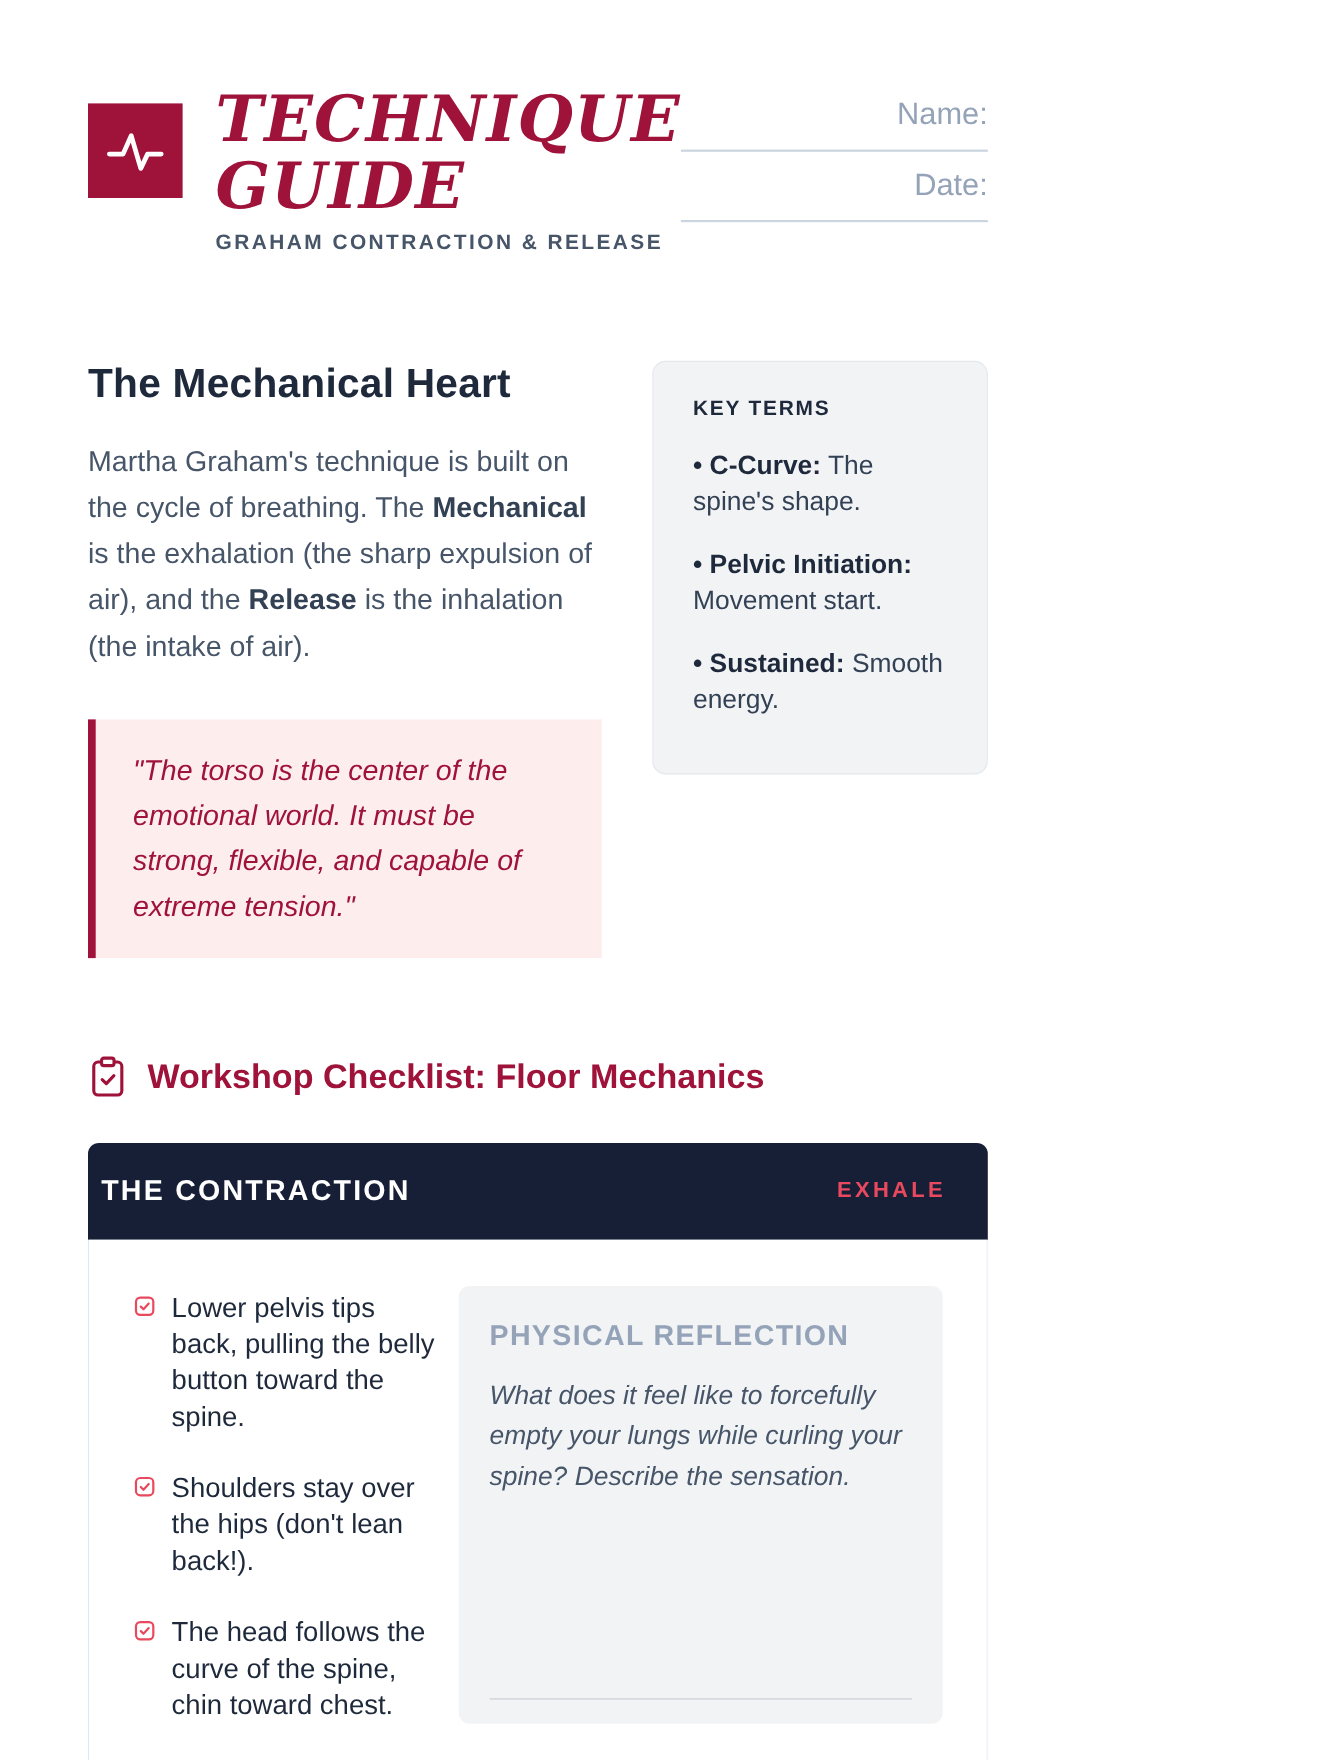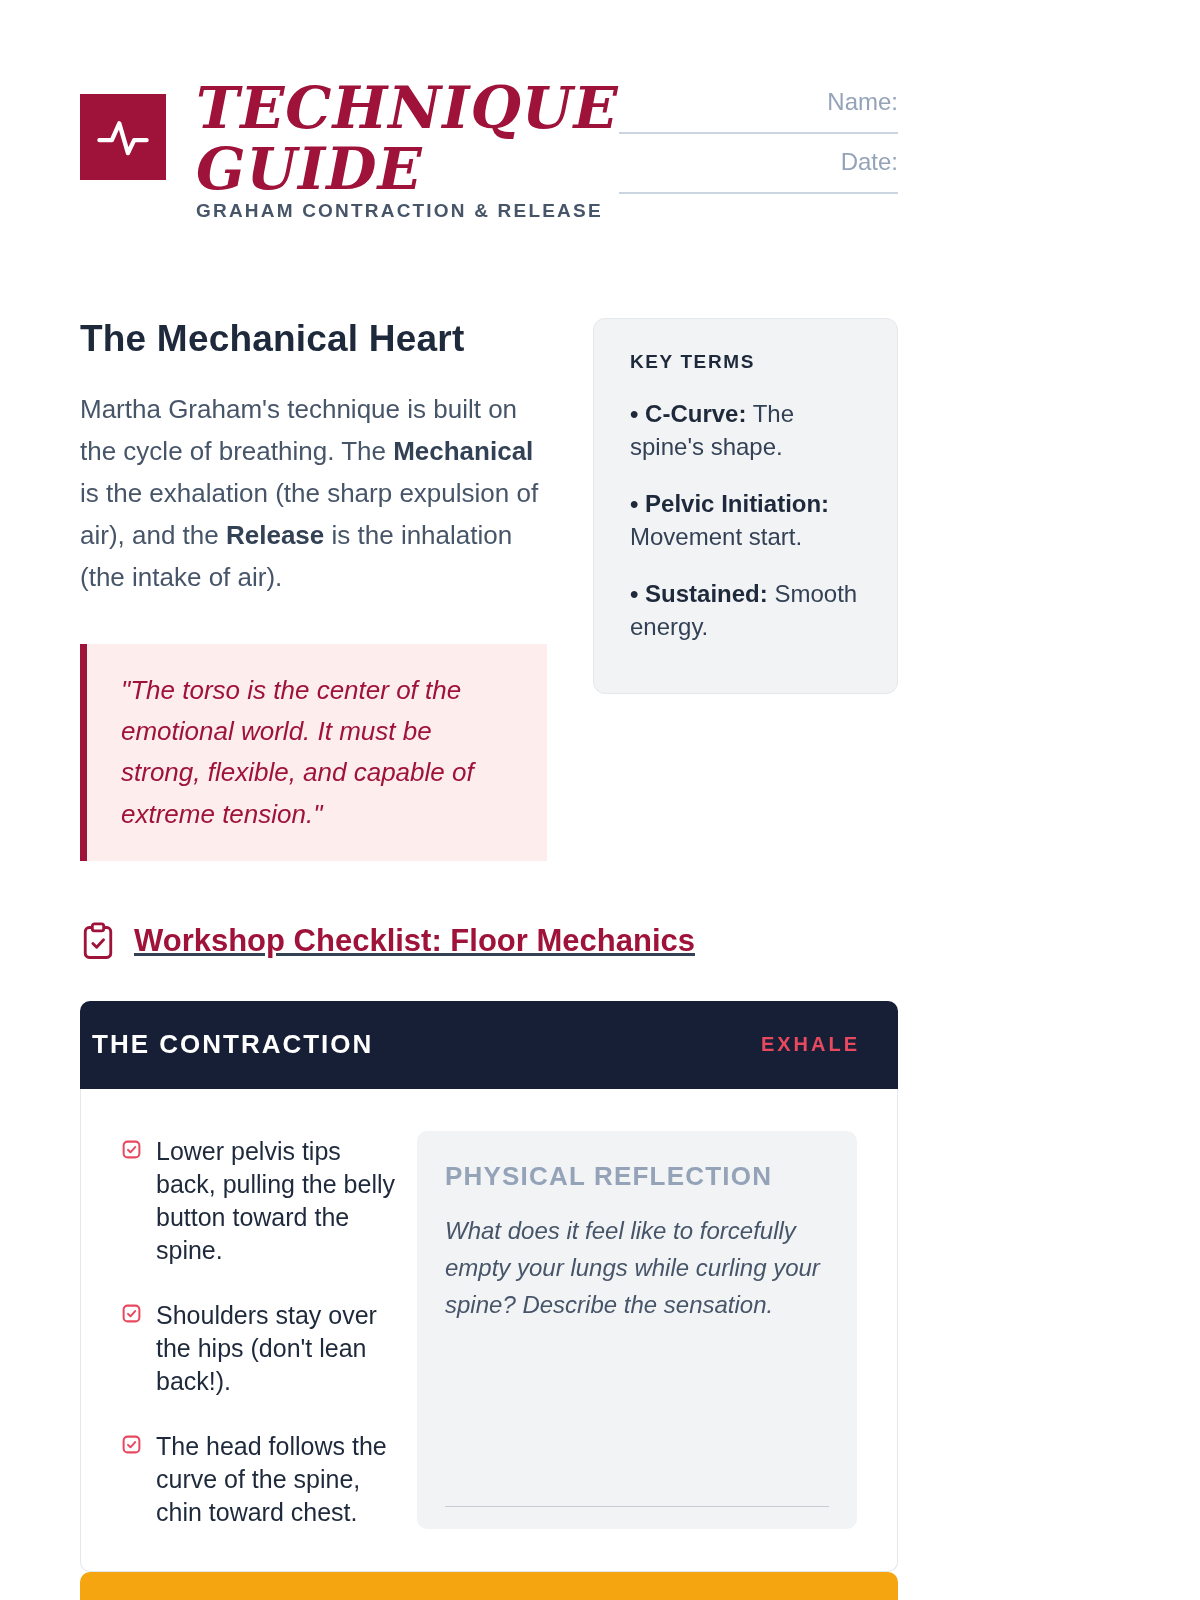--- a/index.html
+++ b/index.html
@@ -22,25 +22,25 @@
   }
   .logo svg { width:62px; height:62px; }
   .title-block { margin-left:30px; }
   .doc-title {
     font-family:"DejaVu Serif","Liberation Serif",serif;
     font-style:italic; font-weight:700; color:#9f1239;
     font-size:58px; line-height:1.05; letter-spacing:1px;
   }
   .doc-title span { display:block; }
   .subtitle {
-    margin-top:0; font-size:19px; font-weight:700;
+    margin-top:10px; font-size:19px; font-weight:700;
     letter-spacing:2.2px; color:#475569;
   }
   .namedate { margin-left:auto; width:285px; text-align:right; padding-top:10px; }
-  .nd-label { font-size:24px; color:#94a3b8; }
+  .nd-label { font-size:28px; color:#94a3b8; }
   .nd-line { border-bottom:2px solid #cbd5e1; margin:16px 0 14px 0; height:1px; }
 
   
   .rule { margin-top:40px; height:9px; background:#9f1239; }
 
   
   .main-grid { margin-top:56px; display:grid; grid-template-columns:1fr 305px; gap:46px; }
   h1 { font-size:37px; font-weight:800; color:#1e293b; letter-spacing:.2px; }
   .intro p {
     margin-top:28px; font-size:26px; line-height:1.62; color:#475569;
@@ -57,21 +57,21 @@
     background:#f2f3f5; border:1px solid #e4e7eb; border-radius:12px;
     padding:32px 36px 26px 36px; align-self:start;
   }
   .kt-heading { font-size:19px; font-weight:800; letter-spacing:1.6px; color:#1e293b; }
   .keyterms ul { list-style:none; margin-top:24px; }
   .keyterms li { font-size:24px; line-height:1.38; color:#334155; margin-bottom:24px; }
   .keyterms li::before { content:"• "; color:#1e293b; font-weight:700; }
   .keyterms li strong { color:#1e293b; }
 
   
-  .section-heading { margin-top:60px; display:flex; align-items:center; gap:18px;text-decoration:underline; }
+  .section-heading { margin-top:88px; display:flex; align-items:center; gap:18px; }
   .section-heading svg { width:36px; height:40px; flex:0 0 auto; }
   .section-heading h2 { font-size:31px; font-weight:800; color:#9f1239; }
 
   
   .card { margin-top:40px; }
   .card-header {
     height:88px; display:flex; align-items:center; padding:0 38px;
     border-radius:10px 10px 0 0;
   }
   .card-header.navy { background:#171f36;padding-left:12px; }

